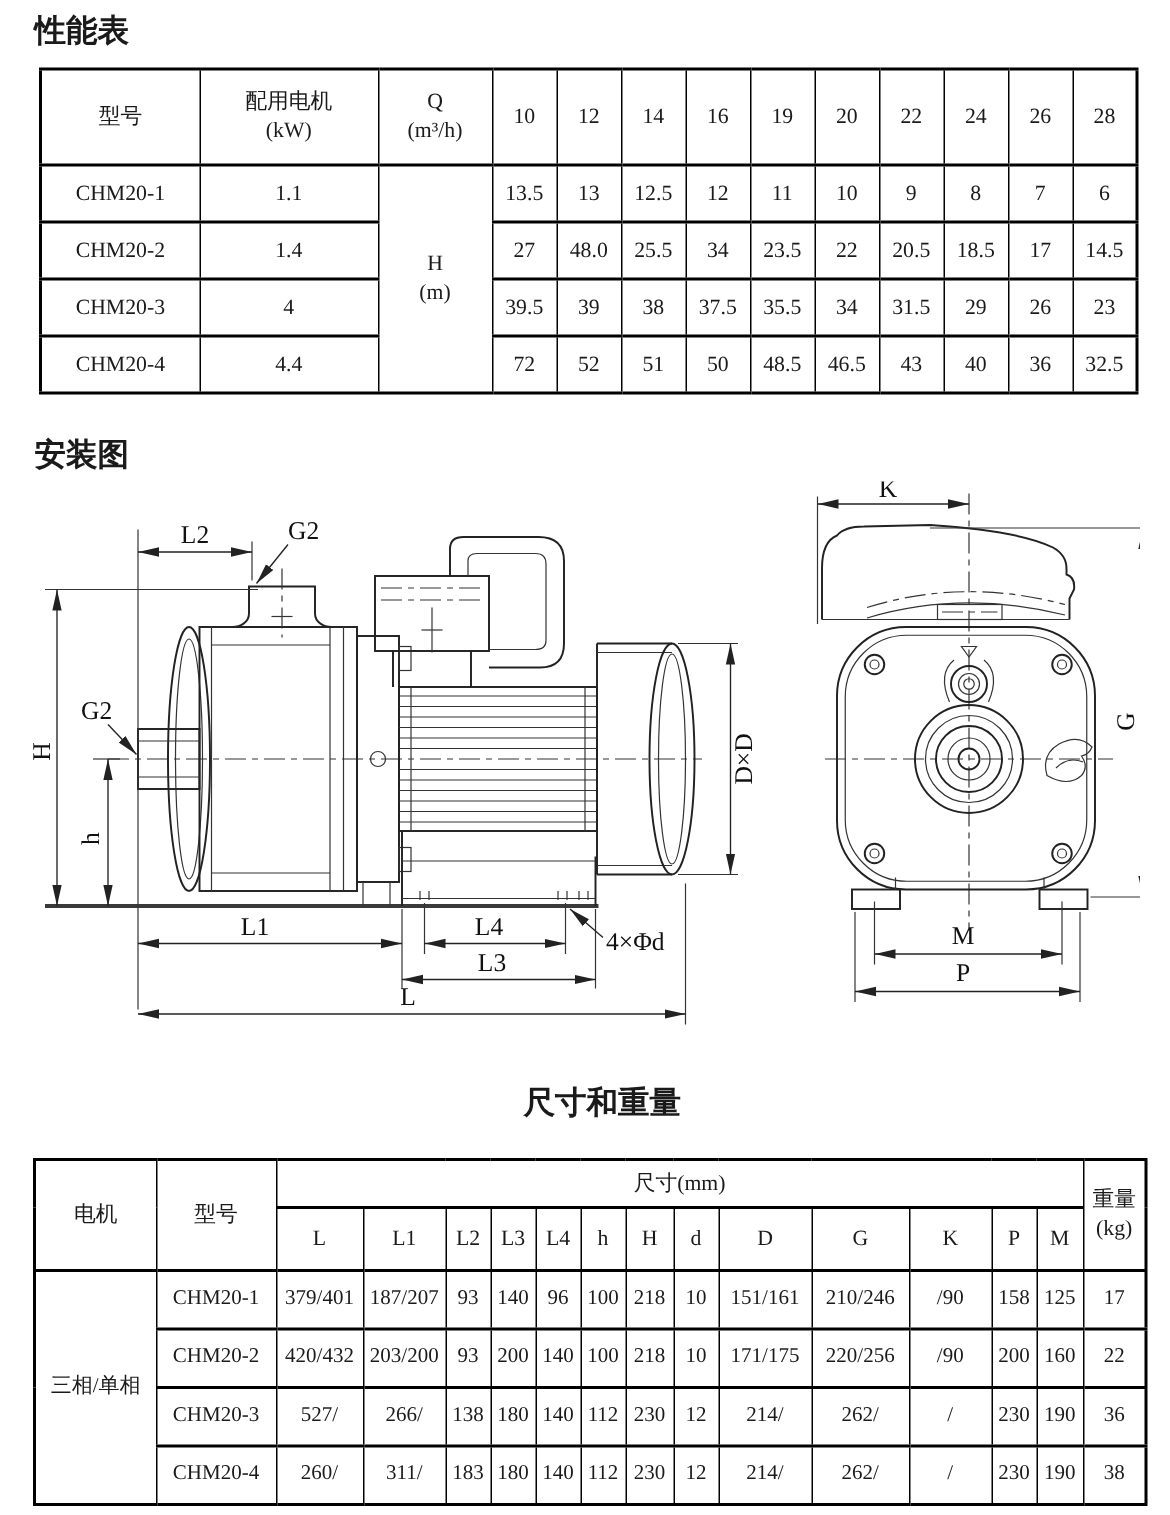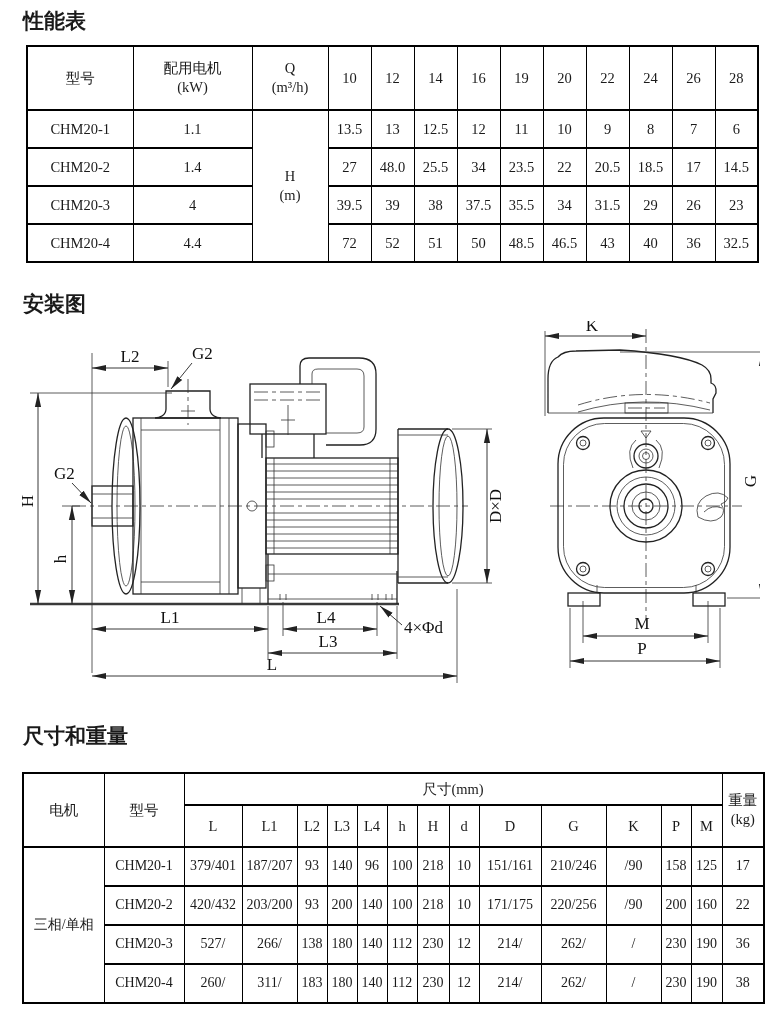--- a/index.html
+++ b/index.html
@@ -2,21 +2,21 @@
 <html><head>
 <meta charset="utf-8">
 <style>
   html,body{margin:0;padding:0;background:#fff;}
   .page{position:relative;width:780px;height:1010px;background:#ffffff;overflow:hidden;
         font-family:"Liberation Serif",serif;color:#111;}
   .title{font-family:"Liberation Sans",sans-serif;font-weight:bold;font-size:21px;
          color:#1a1a1a;line-height:25px;}
   #t1{margin:8px 0 0 23px;}
   #t2{margin:28px 16px 0 23px;}
-  #t3{margin:12px 0 0 23px;}
+  #t3{margin:12px 0 0 23px;text-align:center;}
   table{border-collapse:collapse;table-layout:fixed;}
   td{border-top:2px solid #000;border-bottom:2px solid #000;
      border-left:1px solid #000;border-right:1px solid #000;
      text-align:center;vertical-align:middle;padding:0;
      font-size:14.5px;line-height:1.3;color:#1a1a1a;}
   .perf{margin:12px 0 0 26px;width:731px;border:2px solid #000;}
   .dims{margin:24px 0 0 22px;width:741px;border:2px solid #000;}
   .hrow td{height:62px;}
   .drow td{height:36px;}
   .dims .srow td{height:30px;}

